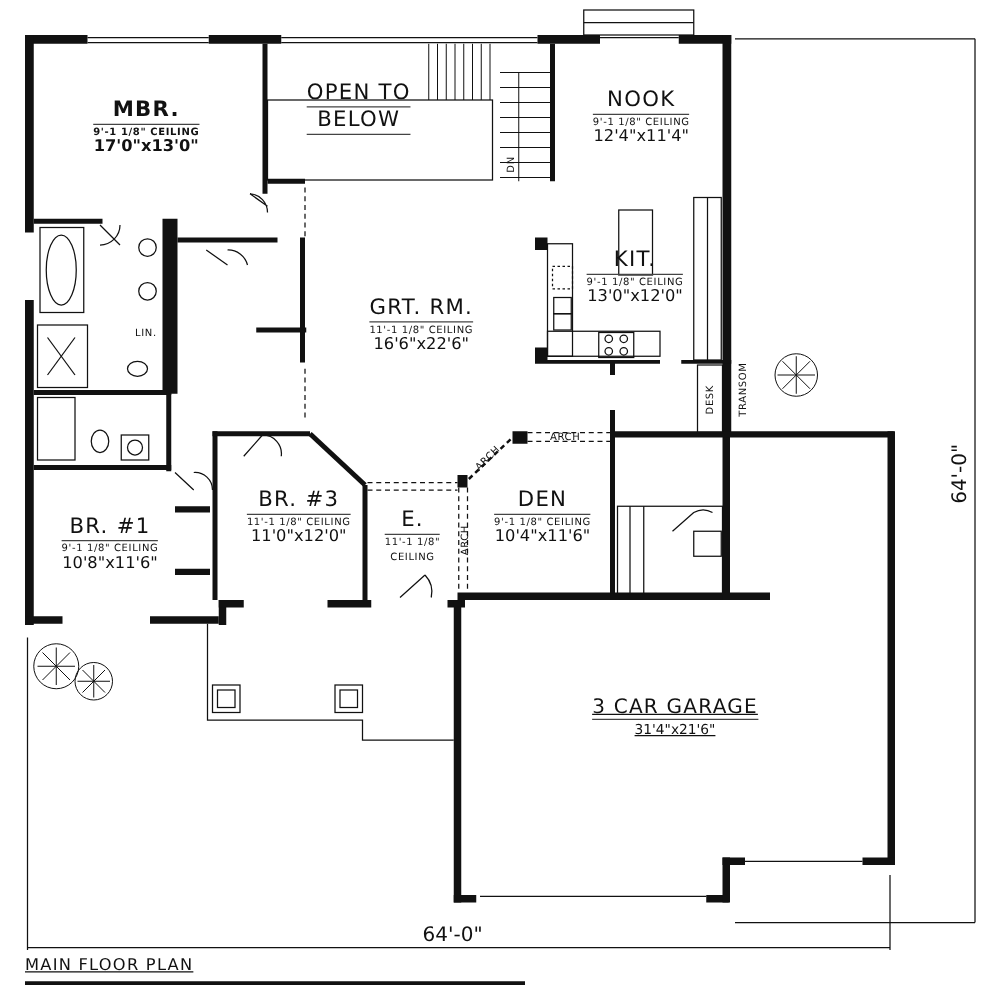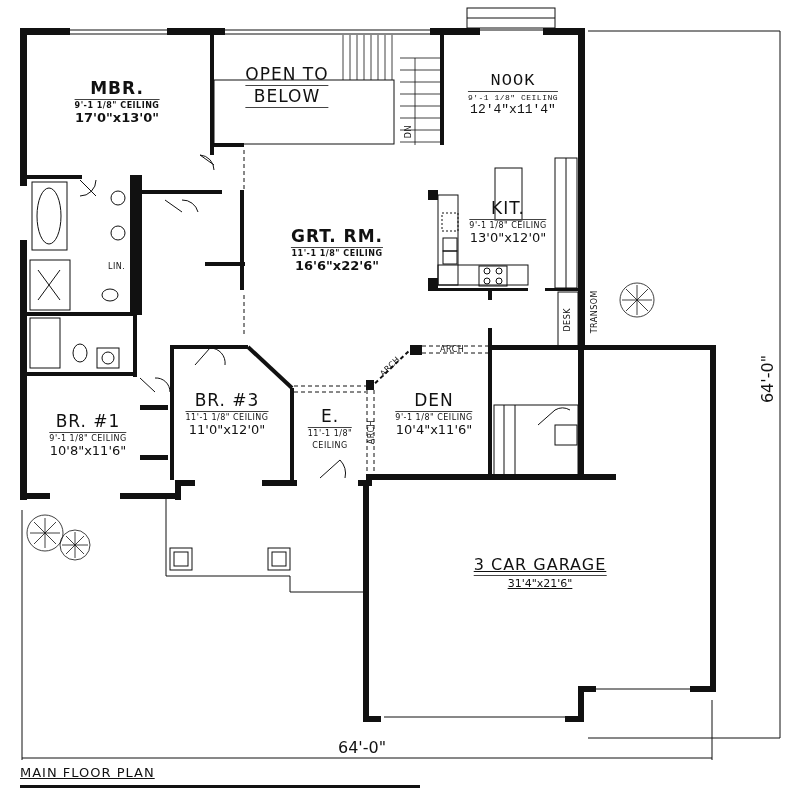--- a/index.html
+++ b/index.html
@@ -204,45 +204,45 @@
   <span class="rname">MBR.</span>
   <span class="rceil">9'-1 1/8" CEILING</span>
   <span class="rdim">17'0"x13'0"</span>
 </div>
 
 <div class="lbl" style="left:287px;top:66px;">
   <span class="rname" style="font-size:17px;text-align:center;">OPEN TO</span>
   <span class="rname" style="font-size:17px;">BELOW</span>
 </div>
 
-<div class="lbl" style="left:513px;top:72px;font-family:Liberation Mono, monospace;">
+<div class="lbl" style="left:513px;top:72px;">
   <span class="rname">NOOK</span>
   <span class="rceil">9'-1 1/8" CEILING</span>
   <span class="rdim">12'4"x11'4"</span>
 </div>
 
 <div class="lbl" style="left:508px;top:200px;">
   <span class="rname">KIT.</span>
   <span class="rceil">9'-1 1/8" CEILING</span>
   <span class="rdim">13'0"x12'0"</span>
 </div>
 
-<div class="lbl" style="left:337px;top:228px;font-weight:bold;">
+<div class="lbl" style="left:337px;top:238px;">
   <span class="rname">GRT. RM.</span>
   <span class="rceil">11'-1 1/8" CEILING</span>
   <span class="rdim">16'6"x22'6"</span>
 </div>
 
 <div class="lbl" style="left:88px;top:413px;">
   <span class="rname">BR. #1</span>
   <span class="rceil">9'-1 1/8" CEILING</span>
   <span class="rdim">10'8"x11'6"</span>
 </div>
 
-<div class="lbl" style="left:227px;top:392px;">
+<div class="lbl" style="left:239px;top:392px;">
   <span class="rname">BR. #3</span>
   <span class="rceil">11'-1 1/8" CEILING</span>
   <span class="rdim">11'0"x12'0"</span>
 </div>
 
 <div class="lbl" style="left:330px;top:408px;">
   <span class="rname">E.</span>
   <span class="rceil">11'-1 1/8"</span>
   <span class="rceil" style="margin-top:4px;">CEILING</span>
 </div>

